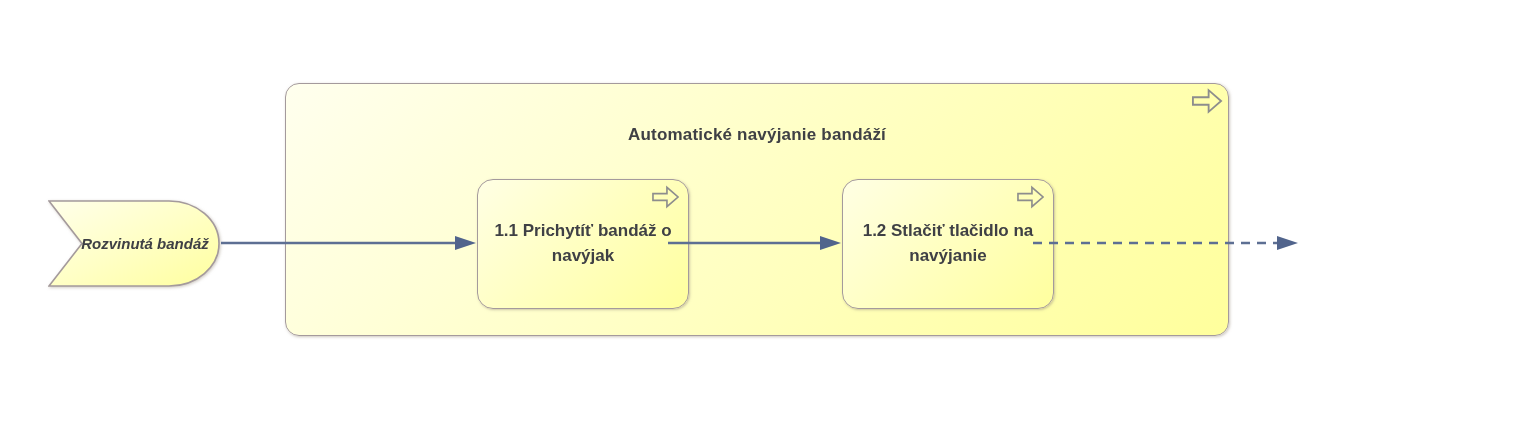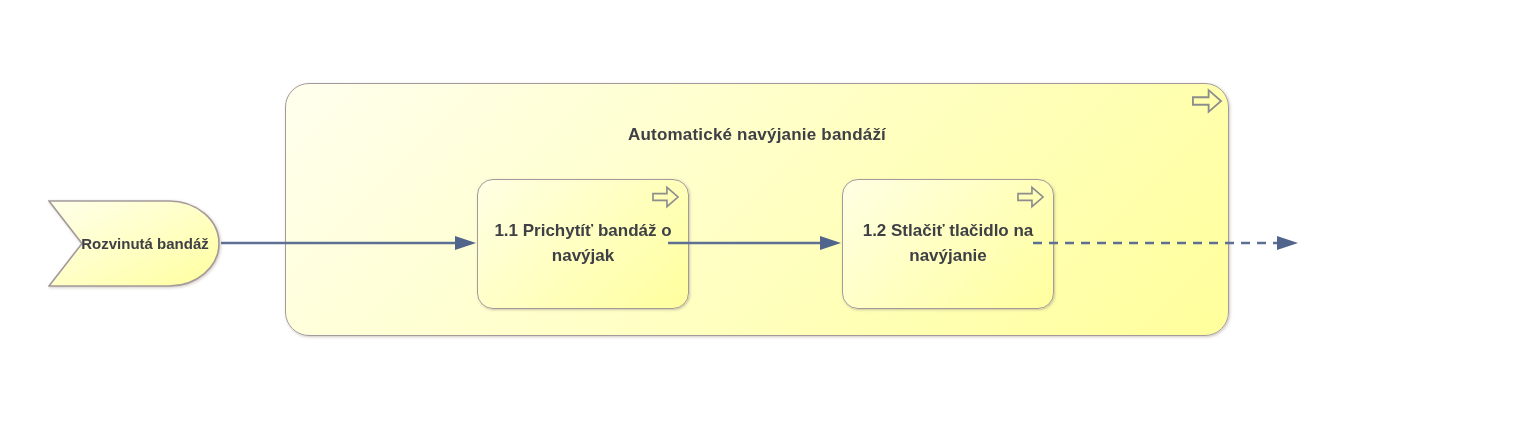--- a/index.html
+++ b/index.html
@@ -9,21 +9,21 @@
     background:#ffffff;
     font-family:"Liberation Sans", sans-serif;
     overflow:hidden;
   }
   
   .group{
     position:absolute;
     left:285px;top:83px;width:944px;height:253px;
     box-sizing:border-box;
     border:1.6px solid #a49a9c;
-    border-radius:24px;
+    border-radius:14px;
     background:linear-gradient(135deg,#ffffee 0%,#ffffc8 45%,#ffff9c 100%);
     box-shadow:1px 1px 3px rgba(160,150,135,0.55);
   }
   .group-title{
     position:absolute;top:41px;left:0;width:100%;
     text-align:center;
     font-size:17px;font-weight:bold;color:#3f4045;
     letter-spacing:0.2px;
   }
   
@@ -44,21 +44,21 @@
     display:flex;align-items:center;justify-content:center;
     text-align:center;
     padding:0 10px;
     font-size:17px;font-weight:bold;color:#3f4045;
     line-height:1.45;
   }
   .proc-icon{position:absolute;top:5px;right:9px;}
   .group-icon{position:absolute;top:4px;right:5px;}
   
   .event{
-    position:absolute;width:172px;height:87px;
+    position:absolute;width:172px;height:87px;font-style:italic;
   }
   .event svg{display:block;filter:drop-shadow(1px 1px 1.5px rgba(160,150,135,0.5));}
   .event.start{left:48px;top:200px;}
   .event.end{left:1297px;top:200px;}
   .event-label{
     position:absolute;inset:0;
     display:flex;align-items:center;justify-content:center;
     padding-left:34px;padding-right:12px;
     font-size:15px;font-weight:bold;color:#3f4045;
     white-space:nowrap;

